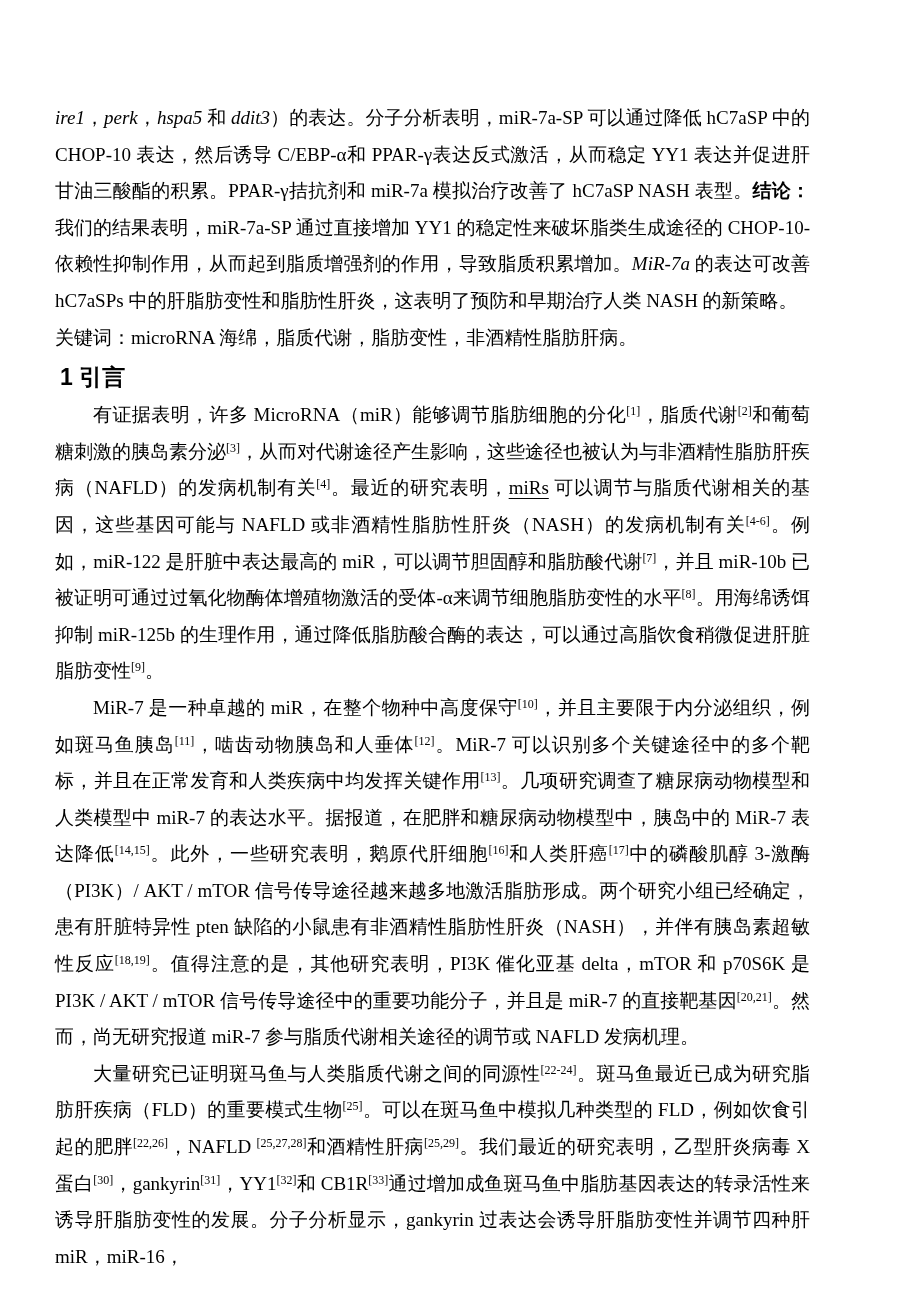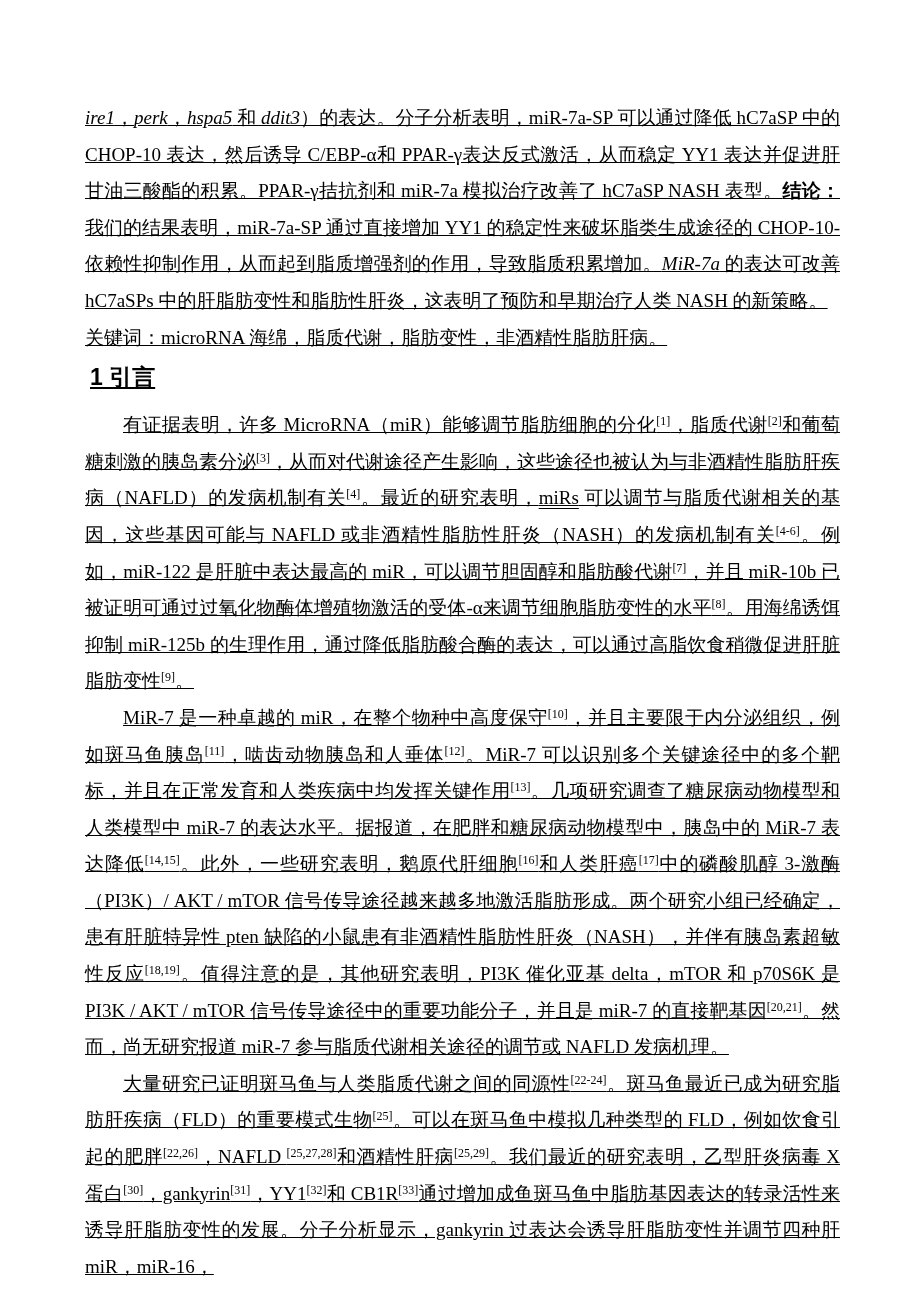--- a/index.html
+++ b/index.html
@@ -2,43 +2,42 @@
 <html><head>
 <meta charset="utf-8">
 <style>
   html, body { margin: 0; padding: 0; background: #ffffff; }
   .page {
     position: relative;
     width: 921px;
     height: 1305px;
     background: #ffffff;
     box-sizing: border-box;
-    padding: 100px 81px 0 85px;
+    padding: 100px 81px 0 55px;
     overflow: hidden;
     font-family: "Liberation Serif", "DejaVu Serif", serif;
     color: #000000;
-    text-decoration: underline;
   }
   .content {
     width: 755px;
     font-size: 19px;
     line-height: 36.6px;
     text-align: justify;
   }
   .content p {
     margin: 0;
     padding: 0;
   }
   .content p.indent { text-indent: 2em; }
   .content h2.heading {
     font-family: "Liberation Sans", "DejaVu Sans", sans-serif;
     font-size: 23px;
     font-weight: 700;
     line-height: 38px;
-    margin: 2px 0 11px 5px;
+    margin: 2px 0 1px 5px;
     text-align: left;
   }
   .st-n { font-style: normal; }
   .st-i { font-style: italic; }
   .st-b { font-weight: 700; font-family: "Liberation Sans", "DejaVu Sans", sans-serif; }
   .st-u { text-decoration: underline; text-underline-offset: 4px; }
   sup.st-s {
     font-size: 12px;
     line-height: 0;
     vertical-align: 6px;

